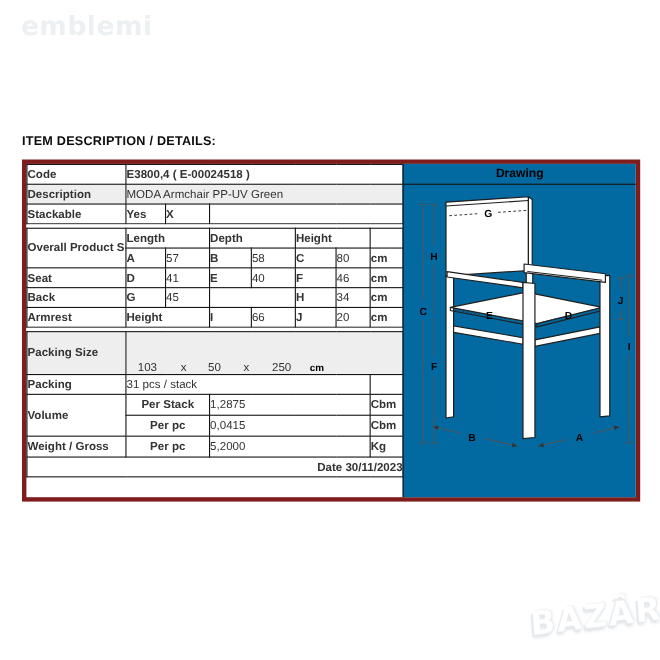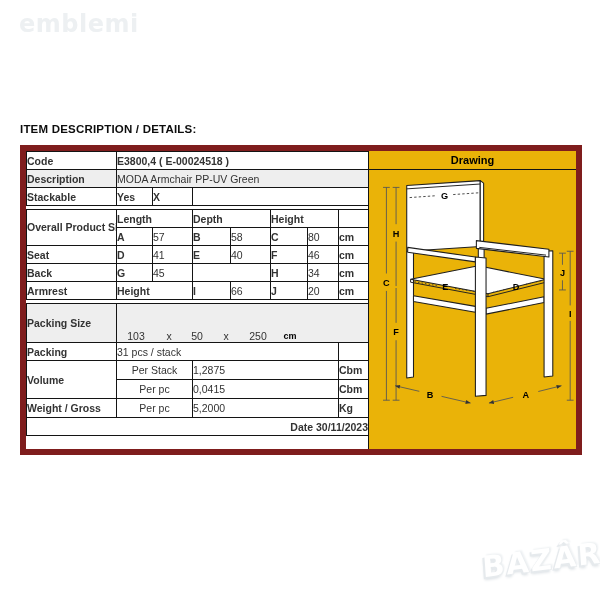--- a/index.html
+++ b/index.html
@@ -12,52 +12,52 @@
     font-size:24px;font-weight:bold;letter-spacing:.5px;
     color:#edf0f2;font-family:"DejaVu Sans",sans-serif;
   }
   .page-title{
     position:absolute;left:20px;top:123px;width:562px;
     text-align:left;font-size:11.5px;font-weight:bold;color:#0d0d0d;
     letter-spacing:.2px;
   }
   .sheet{
     position:absolute;left:20px;top:145px;width:562px;
-    border:6px solid #7f1d1d;box-sizing:border-box;
+    border:4px solid #7f1d1d;box-sizing:border-box;
     display:flex;background:#fff;
   }
   .left-pane{width:342px;display:flex;flex-direction:column;}
   .gap{height:3px;background:#fff;}
   table.t{border-collapse:collapse;table-layout:fixed;width:342px;}
   table.t td{
     border:1.5px solid #141414;font-size:10.5px;color:#333;
     padding:0;height:17px;overflow:hidden;white-space:nowrap;
     vertical-align:middle;background:#fff;
   }
   td.lbl{font-weight:bold;color:#000;text-align:left;padding-left:4px;}
   td.ctr{}
   td.b{font-weight:bold;color:#000;}
   tr.gray td{background:#eeeeee;}
   td.yellow{background:#f7f5c9;}
   td.unit{font-weight:bold;font-size:9px;color:#000;padding-left:2px;text-align:left;}
-  td.sm{font-size:9px;font-weight:normal;color:#000;text-align:center;}
+  td.sm{font-size:9px;font-weight:bold;color:#000;text-align:center;}
   td.grp{
     font-weight:bold;color:#000;text-align:center;white-space:normal;
     line-height:1.25;font-size:10.5px;
   }
   td.date-cell{
     text-align:right;font-weight:bold;font-size:10px;color:#000;
     padding-right:12px;height:13px;
   }
   .pack-flex{display:flex;align-items:center;}
   .pack-flex span{display:inline-block;text-align:center;margin-top:26px;}
   .pf1{width:38px;} .pf2{width:28px;} .pf3{width:28px;}
   .pf4{width:30px;} .pf5{width:34px;}
   .pf6{width:30px;font-weight:bold;font-size:9px;color:#000;}
-  .right-pane{flex:1;border-left:1.5px solid #141414;display:flex;flex-direction:column;background:#eab308;}
+  .right-pane{flex:1;border-left:1.5px solid #141414;display:flex;flex-direction:column;background:#0369a1;}
   .draw-header{
     height:18px;line-height:18px;text-align:center;font-weight:bold;
     font-size:11px;color:#000;border-bottom:1.5px solid #141414;
   }
   .draw-area{flex:1;position:relative;}
   .draw-area svg{display:block;width:100%;height:100%;}
   .logo{
     position:absolute;left:482px;top:543px;
     font-family:"DejaVu Sans",sans-serif;font-weight:bold;font-size:29px;
     letter-spacing:2px;color:#ffffff;

